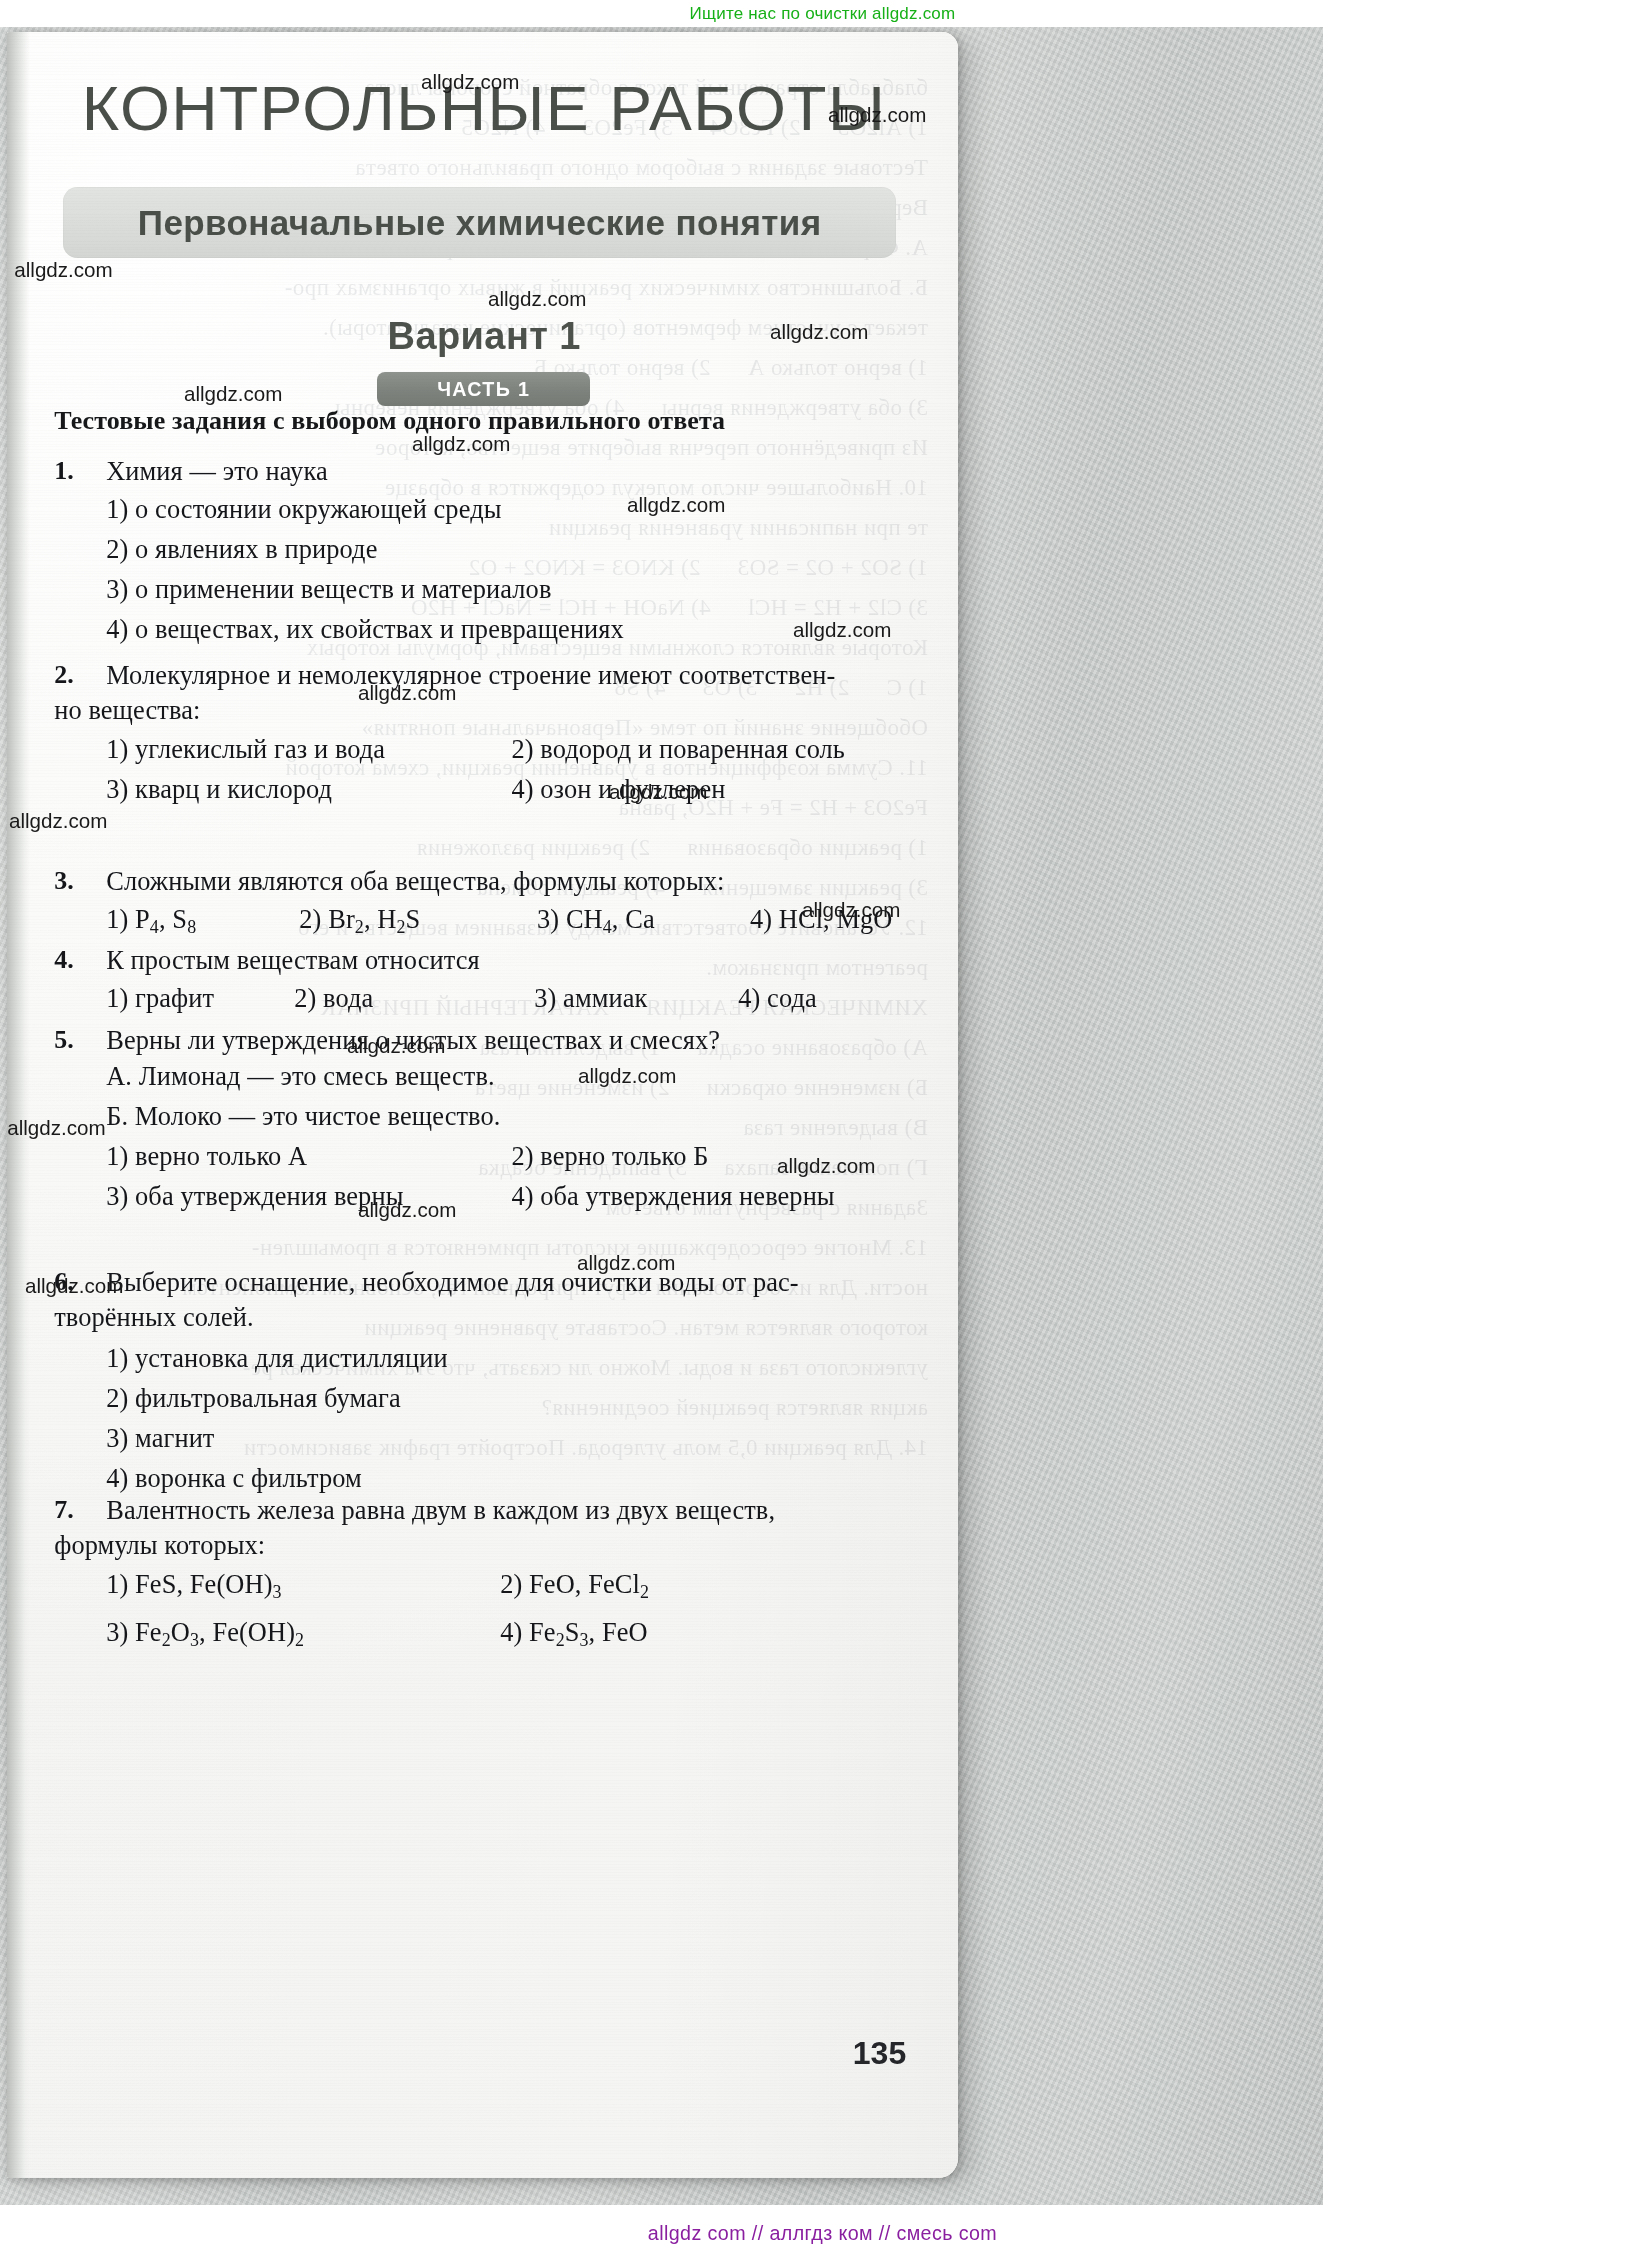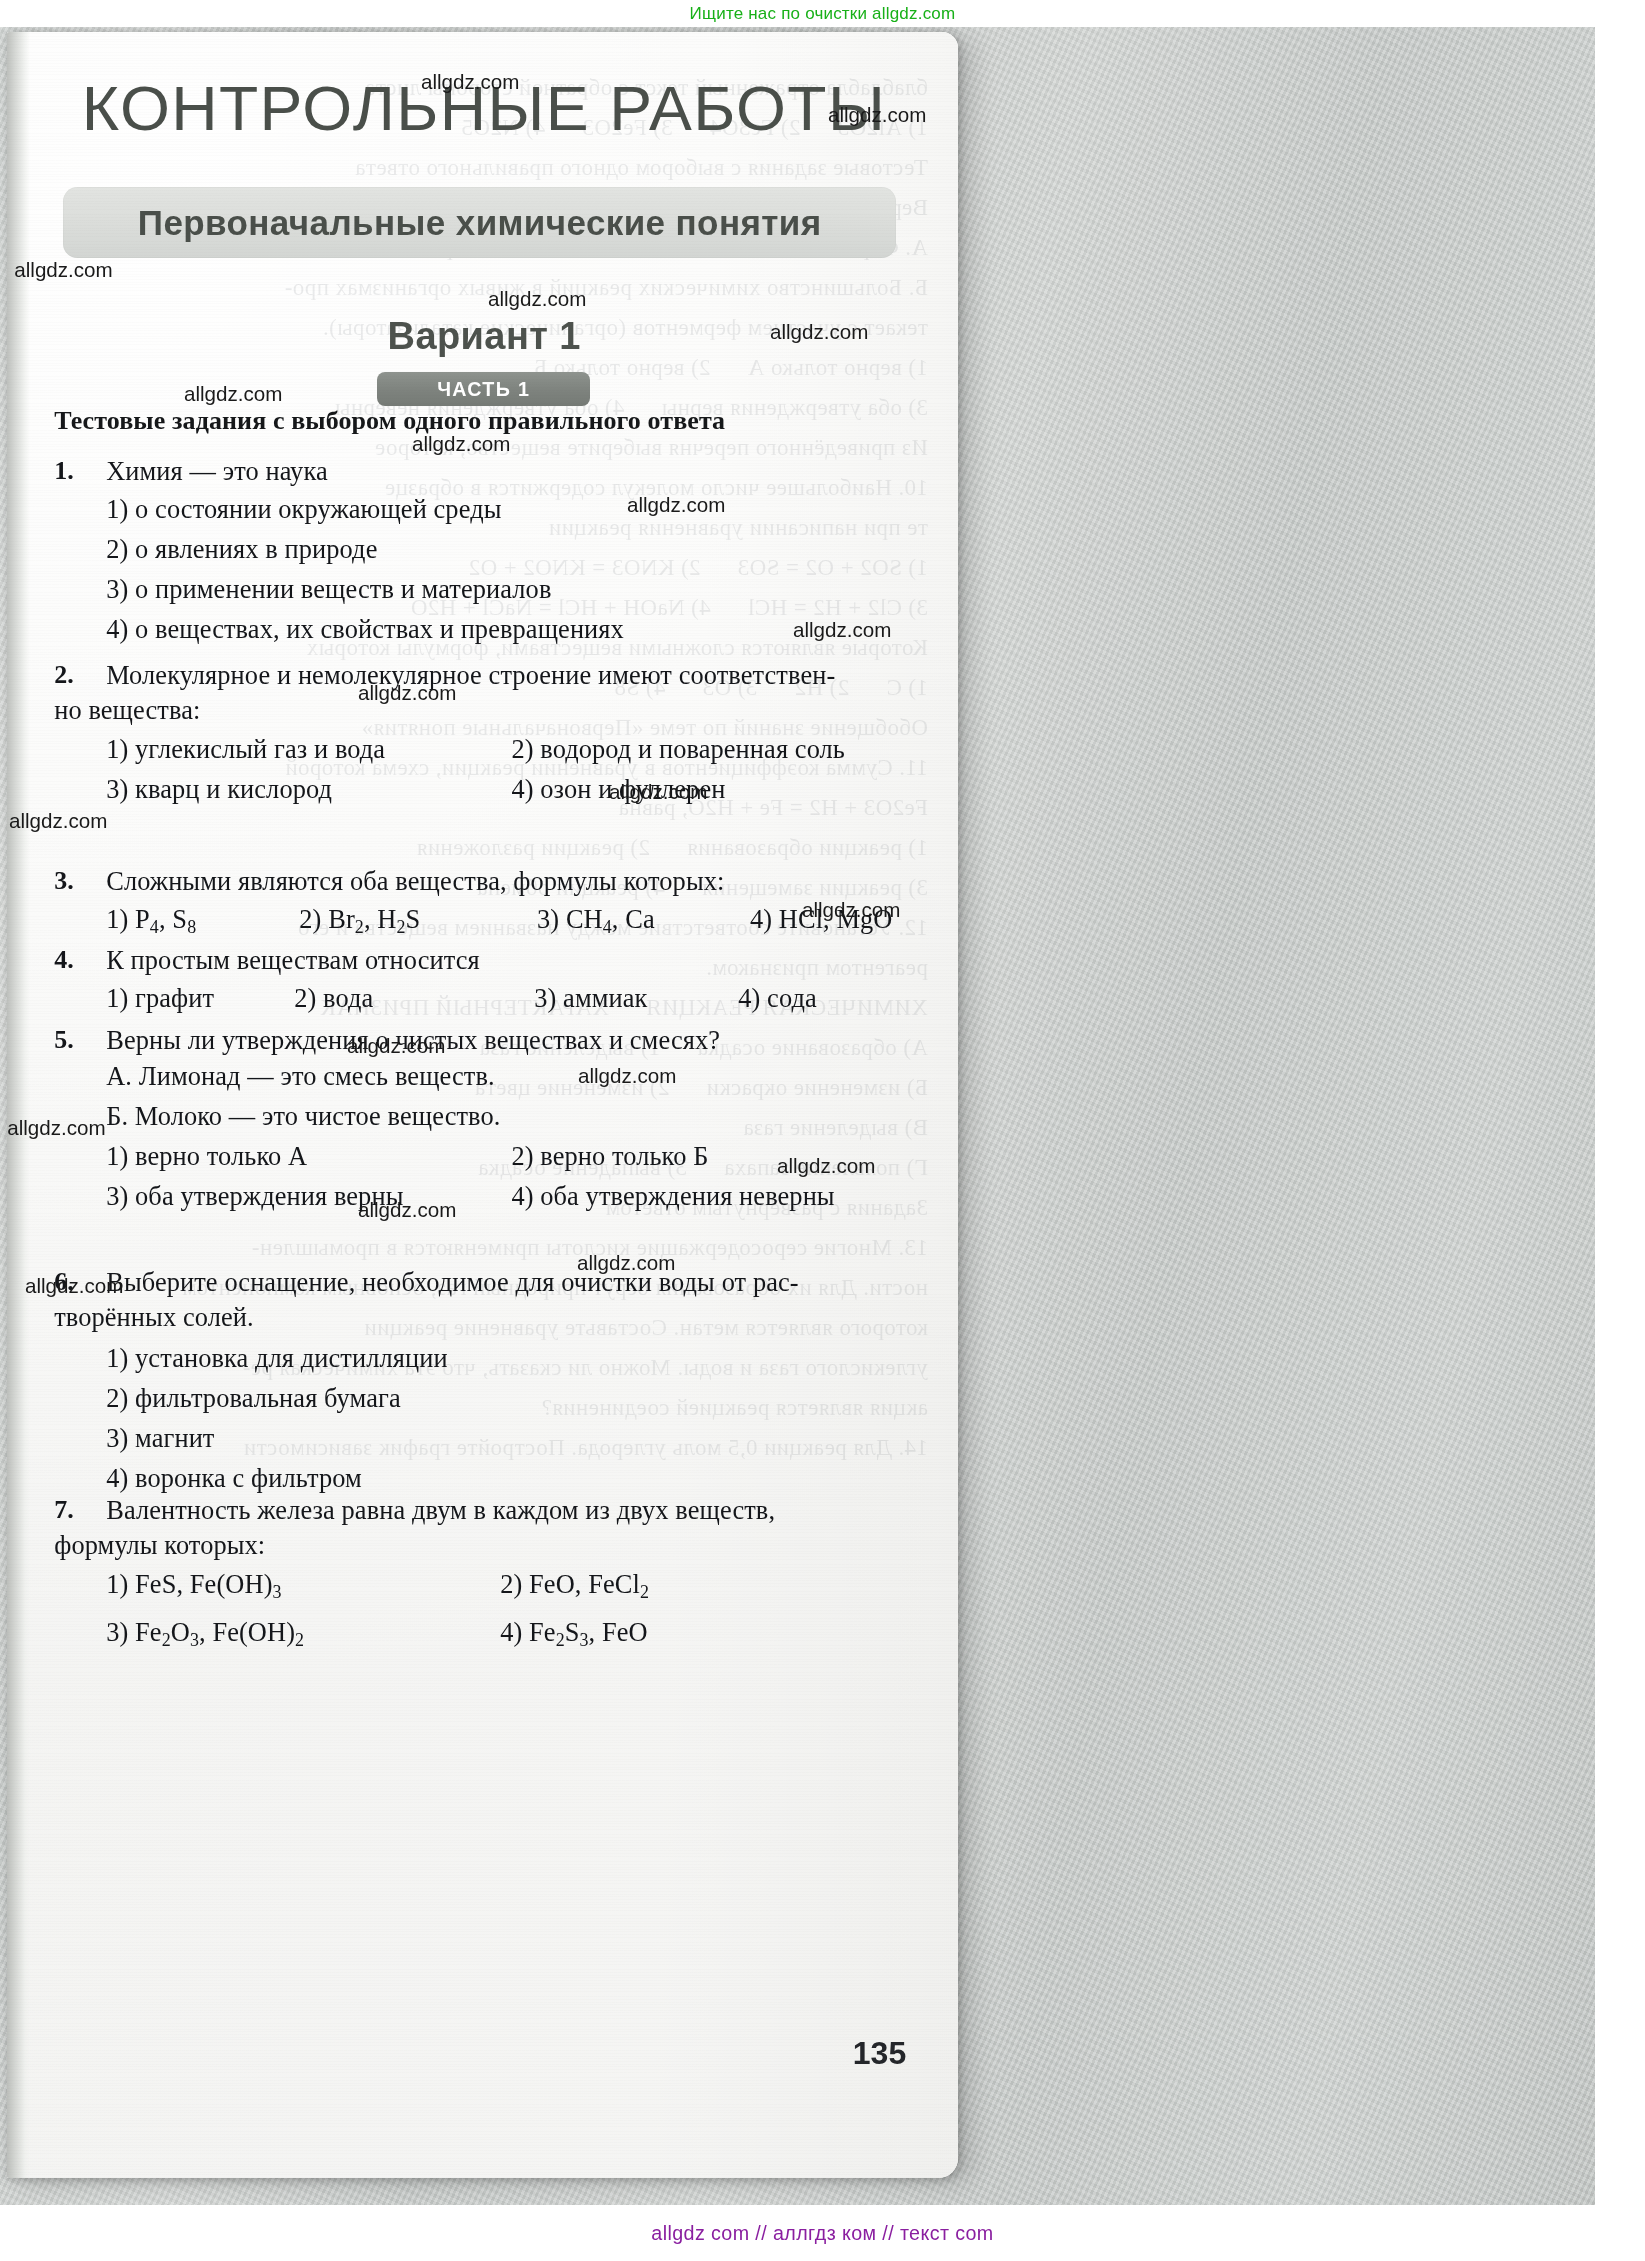--- a/index.html
+++ b/index.html
@@ -27,21 +27,21 @@
     color: #18b018;
     line-height: 27px;
     letter-spacing: 0.2px;
     white-space: nowrap;
   }
 
   
   .scan {
     position: absolute;
     left: 0; top: 27px;
-    width: 1595px;
+    width: 1323px;
     height: 2178px;
     background:
       linear-gradient(180deg, #ffffff 0%, #fdfdfd 55%, #f8f8f7 100%);
     overflow: hidden;
   }
   
   .bed {
     position: absolute;
     inset: 0;
     background:
@@ -509,15 +509,15 @@
       <div class="wm" style="left: 578px; top: 1037px;">allgdz.com</div>
       <div class="wm" style="left: 7.2px; top: 1089px;">allgdz.com</div>
       <div class="wm" style="left: 777px; top: 1127px;">allgdz.com</div>
       <div class="wm" style="left: 358px; top: 1171px;">allgdz.com</div>
       <div class="wm" style="left: 577px; top: 1224px;">allgdz.com</div>
       <div class="wm" style="left: 25px; top: 1247px;">allgdz.com</div>
     </div>
 </div>
 
 <div class="footer">
-  <span>allgdz com  //  аллгдз ком  //  текст com</span>
+  <span>allgdz com  //  аллгдз ком  //  смесь com</span>
 </div>
 
 
 </body></html>

